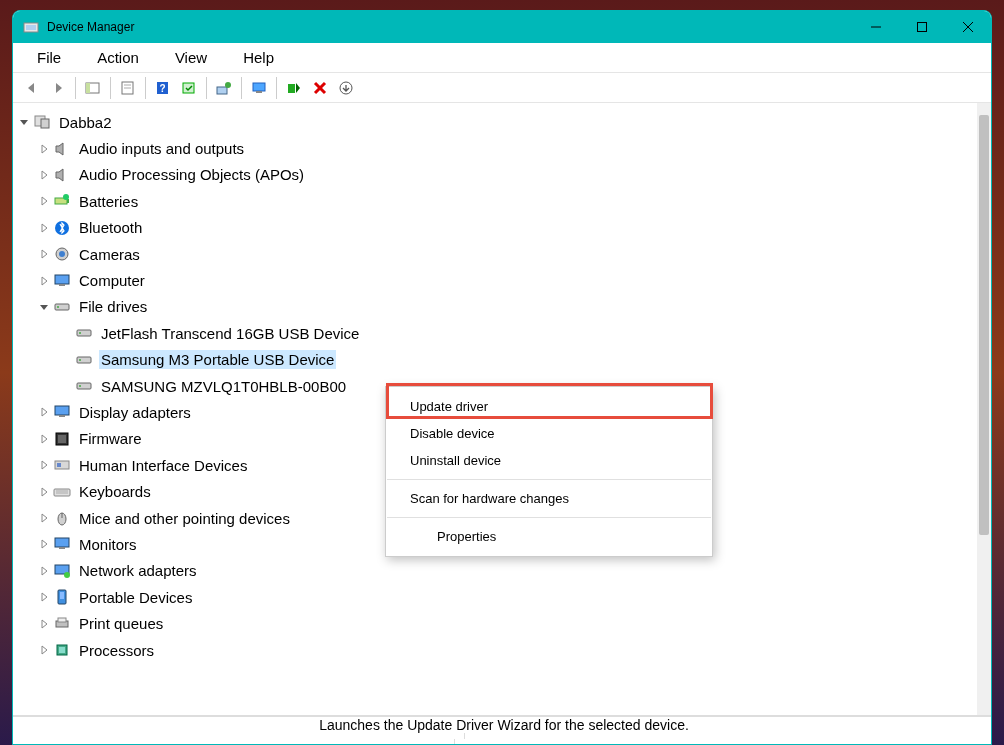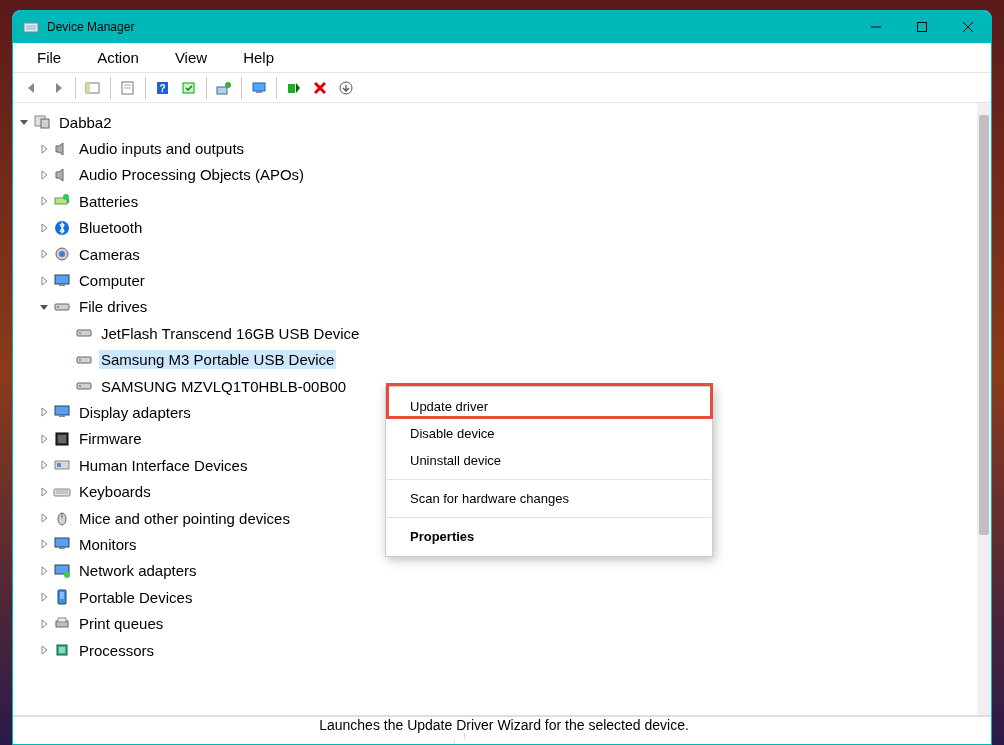--- a/index.html
+++ b/index.html
@@ -128,21 +128,21 @@
   padding: 6px 0;
 }
 .context-menu .cm-item {
   padding: 6px 24px;
   font-size: 13px;
   cursor: default;
 }
 .context-menu .cm-sep {
   height: 1px; background: #e0e0e0; margin: 5px 1px;
 }
-.context-menu .cm-item.bold { font-weight: 700; }
+.context-menu .cm-item.bold { font-weight: 400; margin-left: 27px; }
 .red-highlight {
   position: absolute;
   left: 373px; top: 372px;
   width: 327px; height: 36px;
   border: 3px solid #e74c3c;
   pointer-events: none;
 }
 svg { display: block; }
 </style>
 </head>

